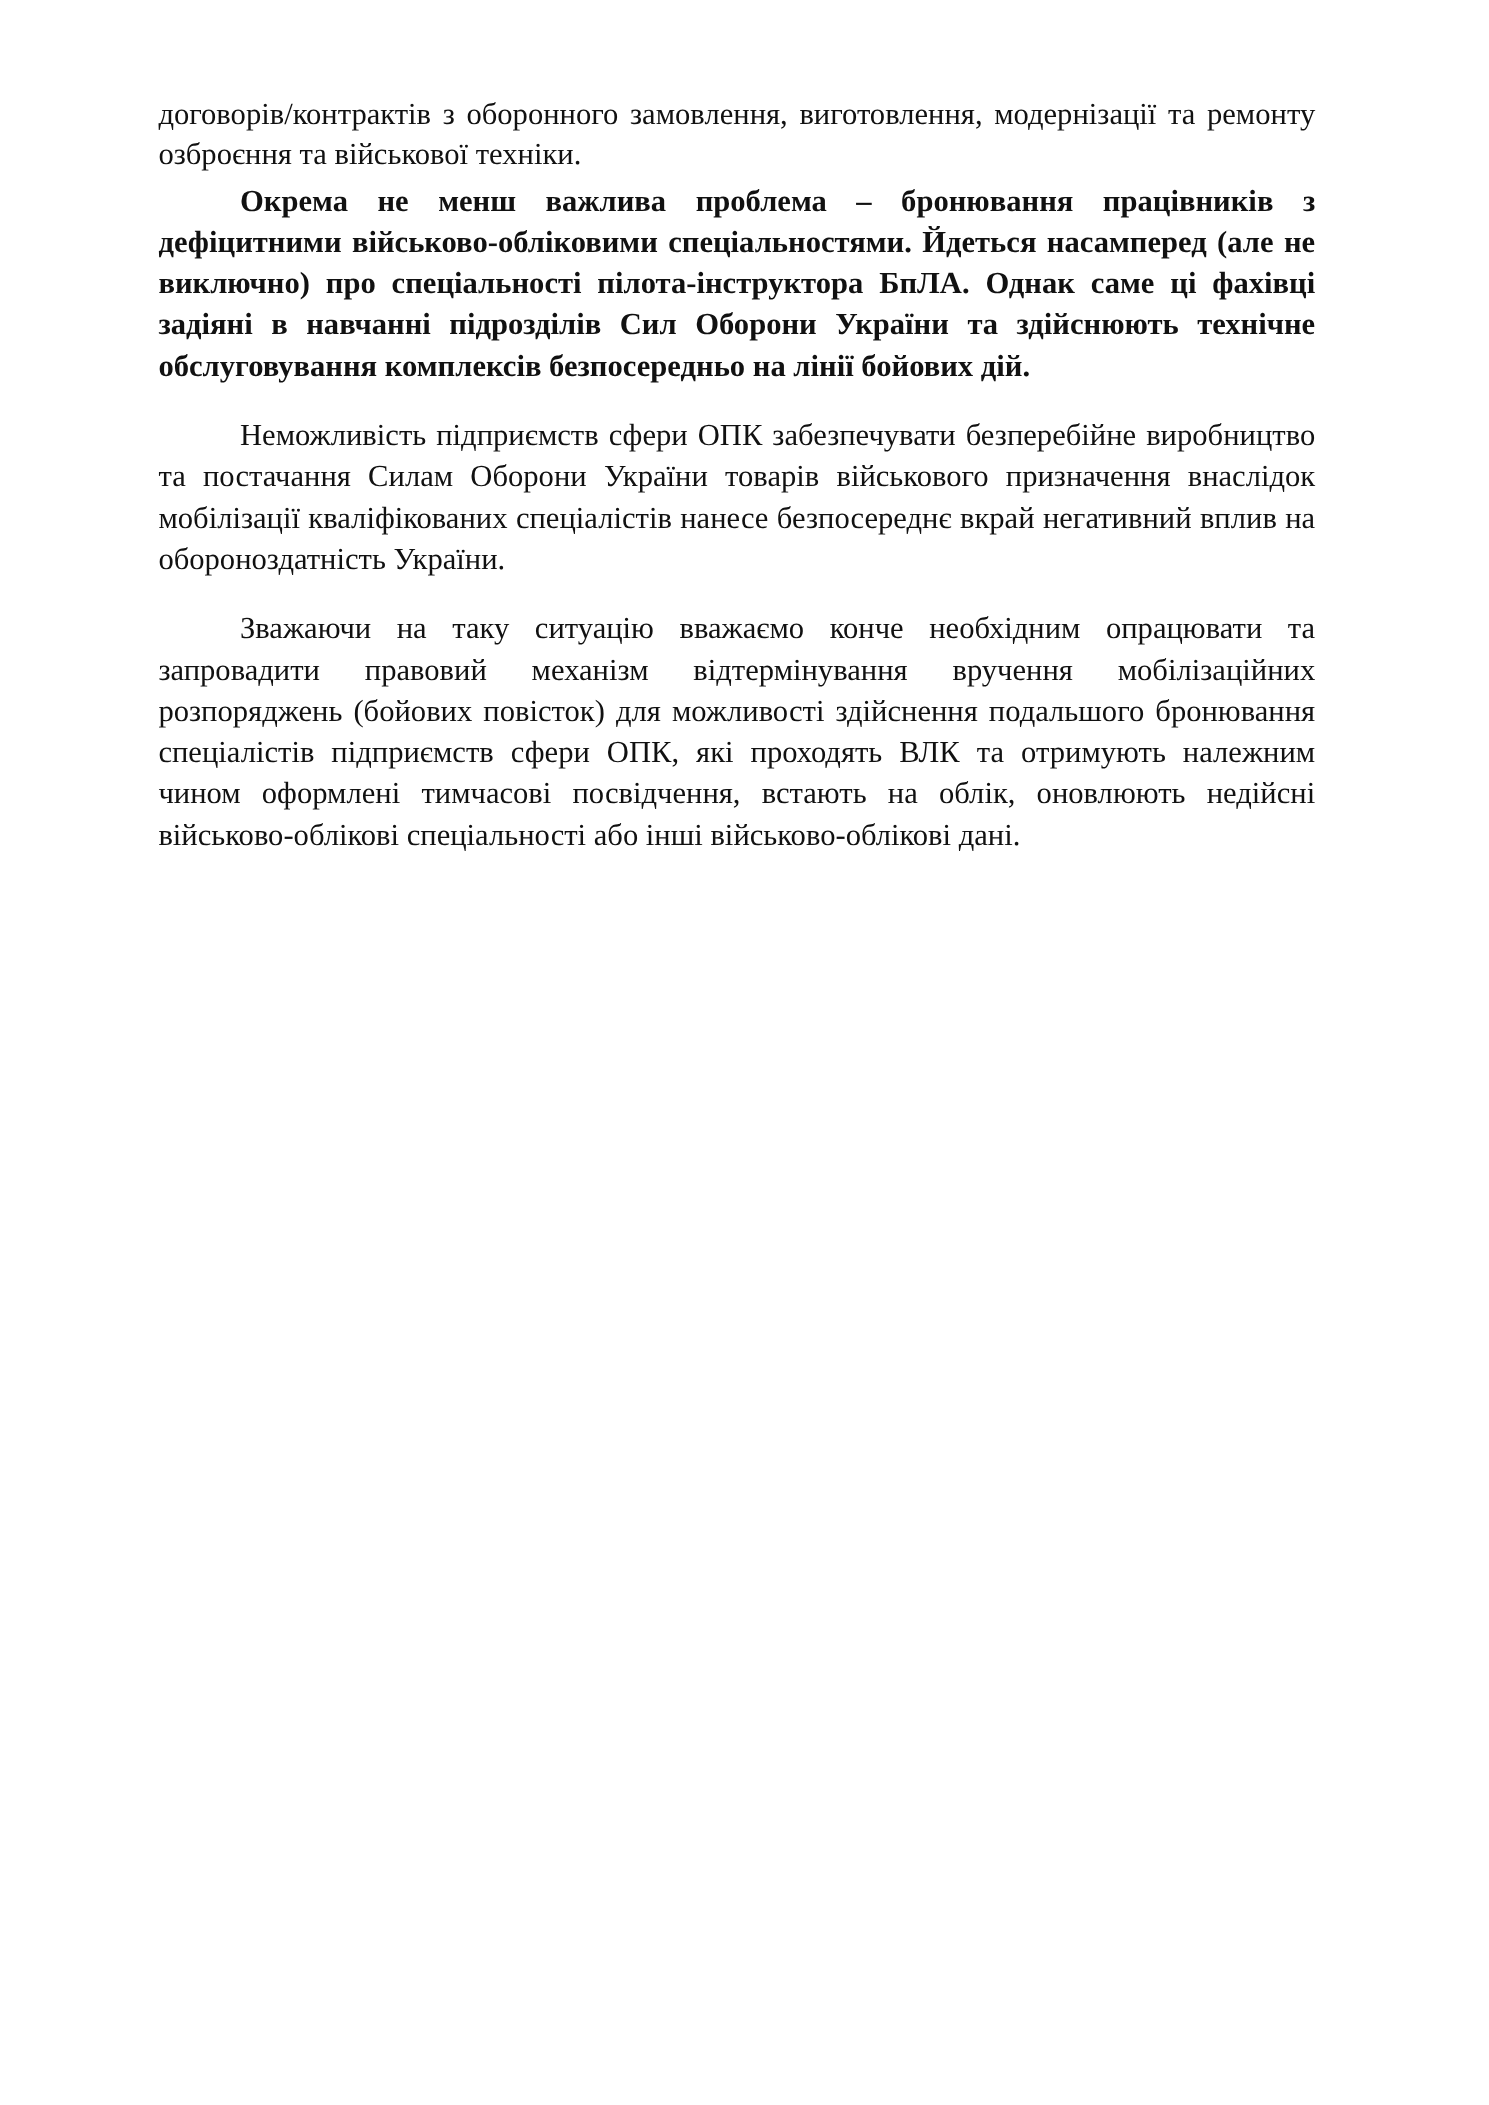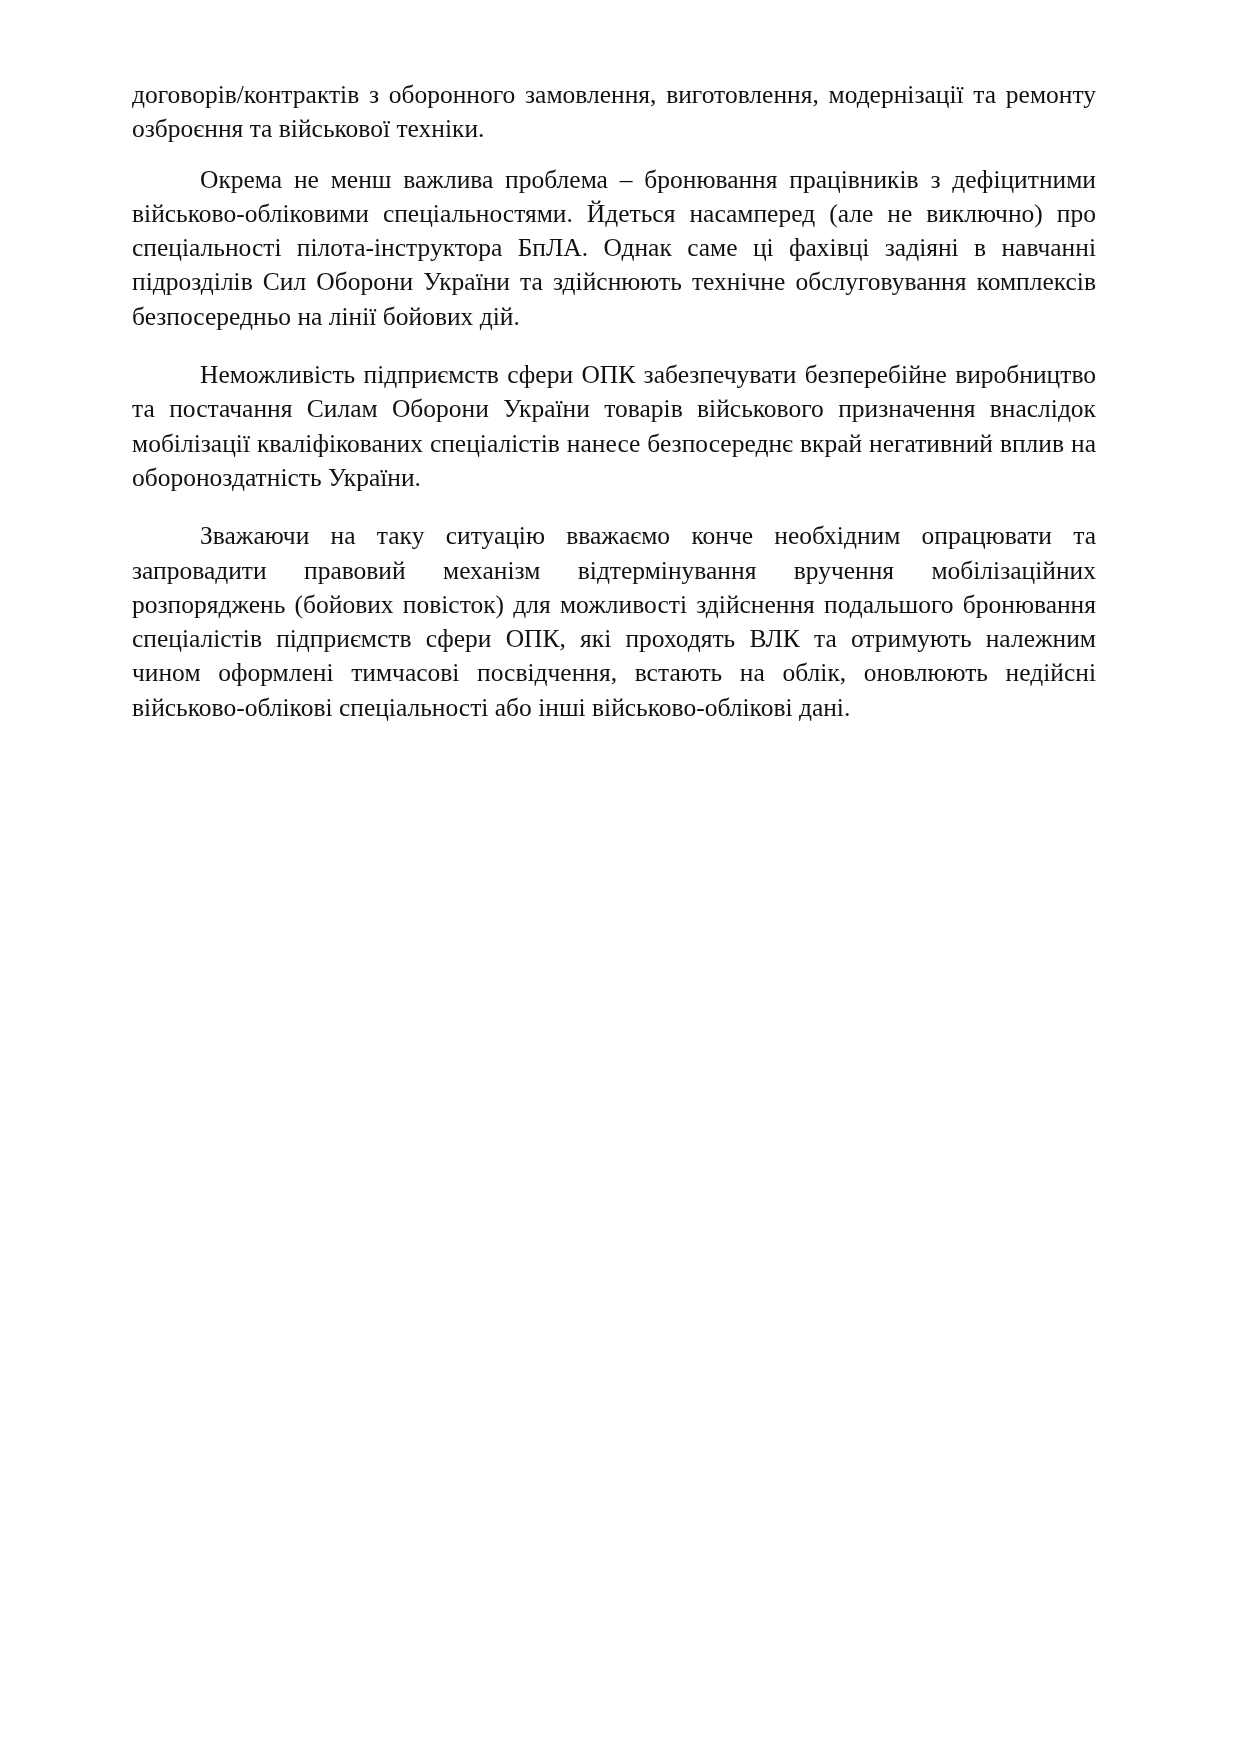--- a/index.html
+++ b/index.html
@@ -32,21 +32,22 @@
   .para.cont {
     text-indent: 0;
   }
   .para.indent {
     text-indent: 68px;
   }
   .para + .para {
     margin-top: 24px;
   }
   .para.cont + .para.indent {
-    margin-top: 16px;
+    margin-top: 4px;
+    font-weight: bold;
   }
 </style>
 </head>
 <body>
 
 <div class="page">
   <div class="doc-body">
     <p class="para cont">договорів/контрактів з оборонного замовлення, виготовлення, модернізації та ремонту озброєння та військової техніки.</p>
     <p class="para indent">Окрема не менш важлива проблема – бронювання працівників з дефіцитними військово-обліковими спеціальностями. Йдеться насамперед (але не виключно) про спеціальності пілота-інструктора БпЛА. Однак саме ці фахівці задіяні в навчанні підрозділів Сил Оборони України та здійснюють технічне обслуговування комплексів безпосередньо на лінії бойових дій.</p>
     <p class="para indent">Неможливість підприємств сфери ОПК забезпечувати безперебійне виробництво та постачання Силам Оборони України товарів військового призначення внаслідок мобілізації кваліфікованих спеціалістів нанесе безпосереднє вкрай негативний вплив на обороноздатність України.</p>

